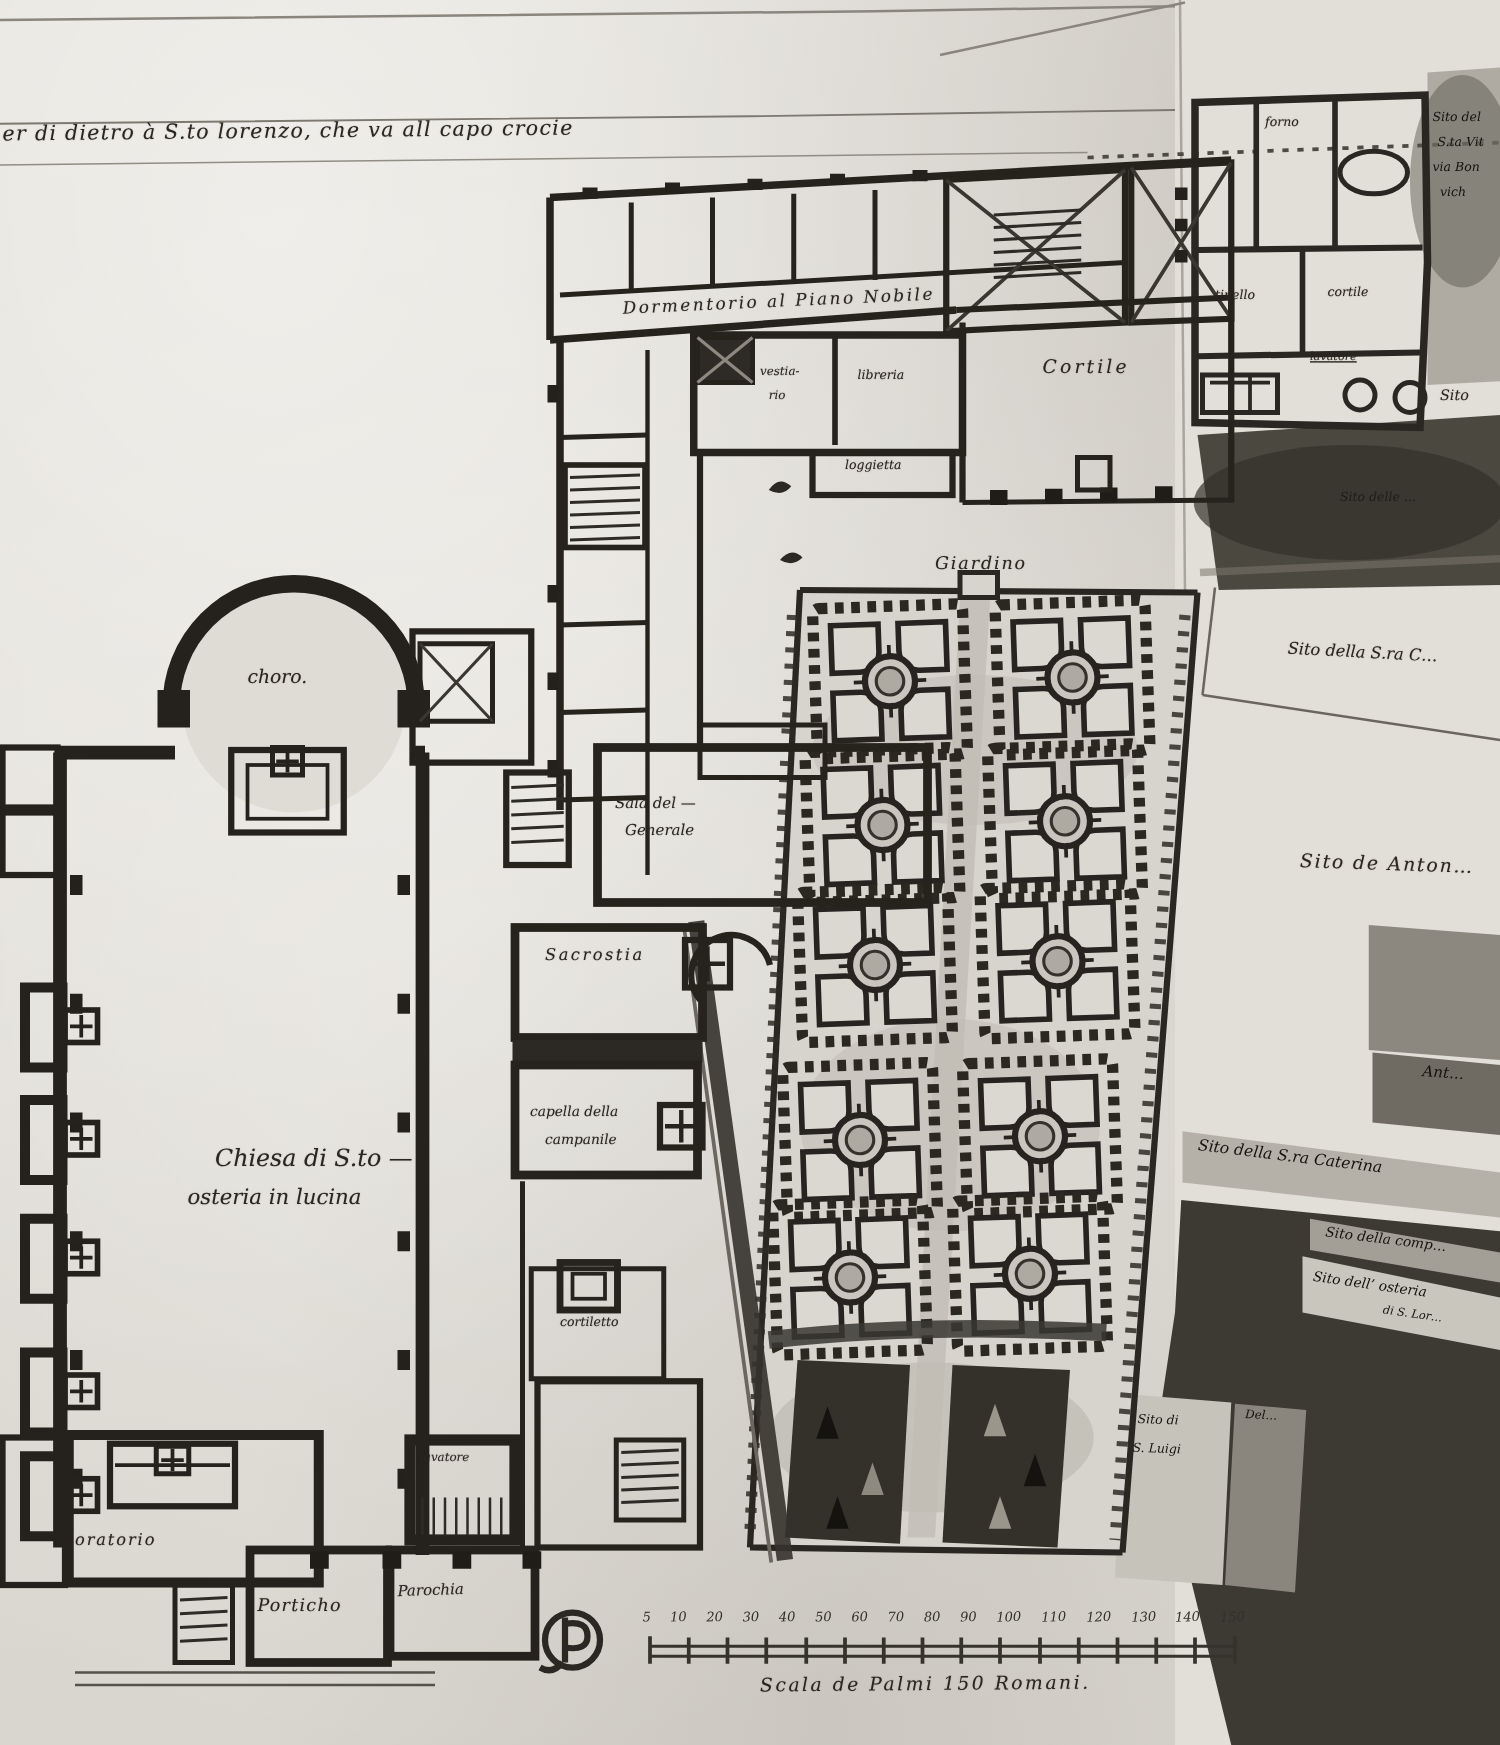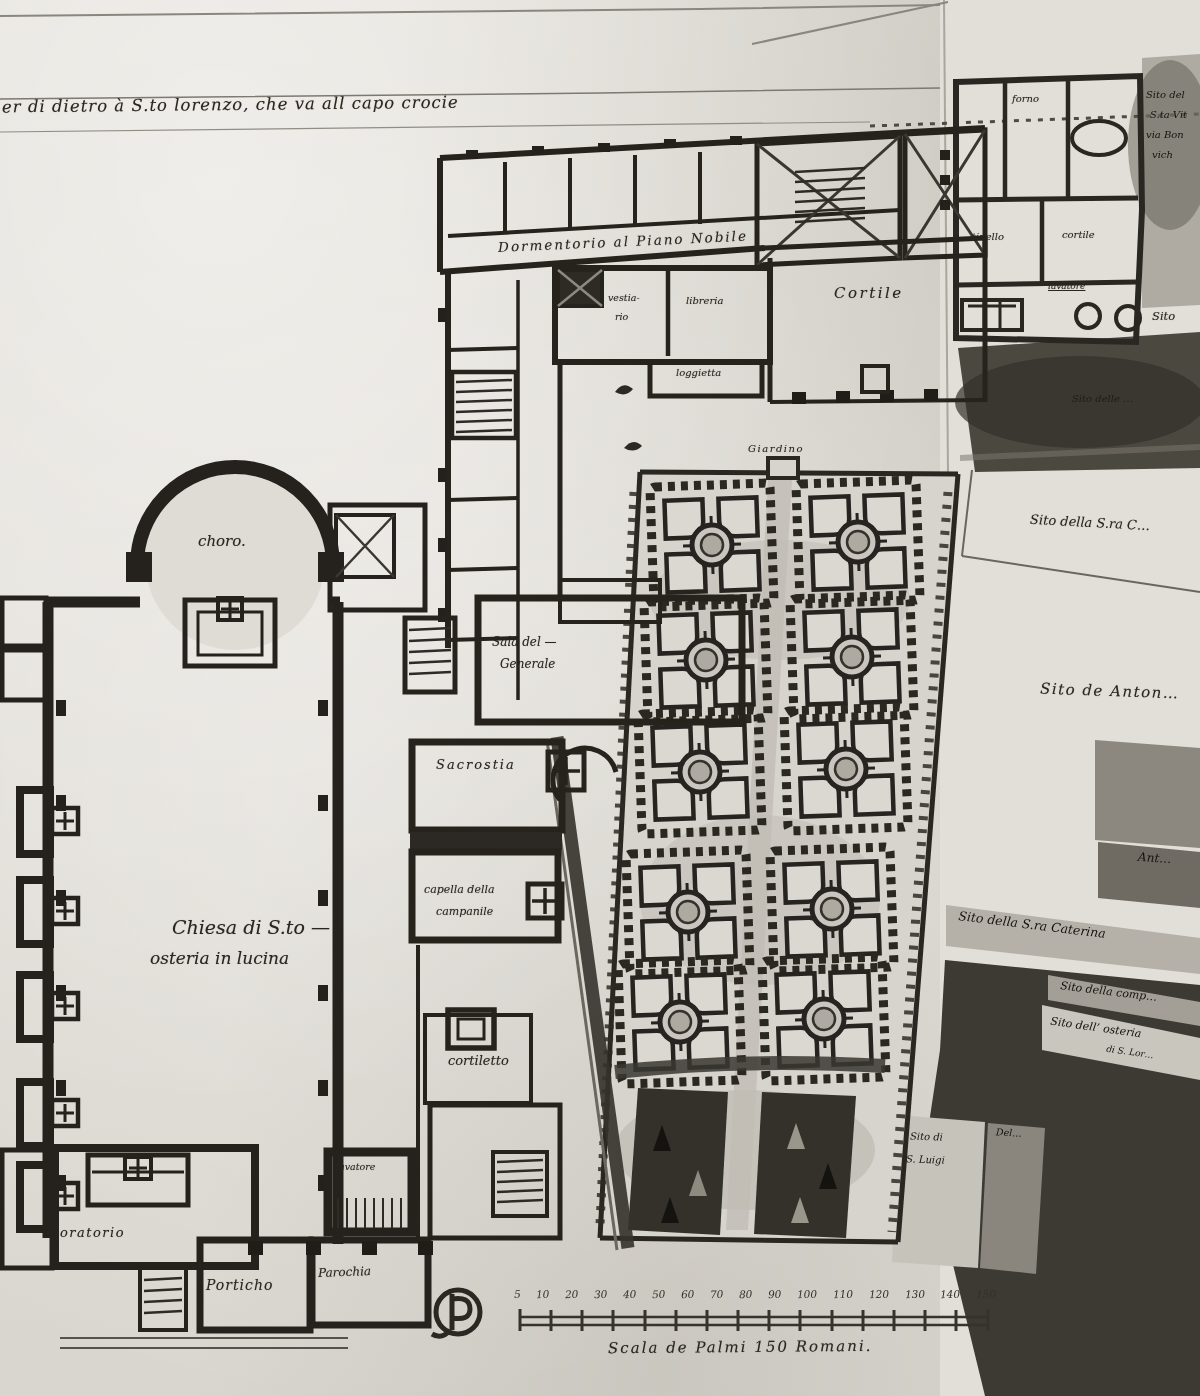--- a/index.html
+++ b/index.html
@@ -303,30 +303,30 @@
 </svg>
 
 <div class="lbl" style="left:2px;top:96px;font-size:16.5px;transform:rotate(-0.6deg);letter-spacing:1px;">er di dietro à S.to lorenzo, che va all capo crocie</div>
 
 <div class="lbl" style="left:498px;top:234px;font-size:13.5px;transform:rotate(-2.6deg);letter-spacing:2px;">Dormentorio  al Piano Nobile  .</div>
 <div class="lbl" style="left:608px;top:293px;font-size:9.5px;">vestia-</div>
 <div class="lbl" style="left:615px;top:312px;font-size:9.5px;">rio</div>
 <div class="lbl" style="left:686px;top:296px;font-size:10px;">libreria</div>
 <div class="lbl" style="left:676px;top:368px;font-size:10px;">loggietta</div>
 <div class="lbl" style="left:834px;top:286px;font-size:15px;letter-spacing:2.5px;">Cortile</div>
-<div class="lbl" style="left:748px;top:444px;font-size:10px;letter-spacing:1.5px;">Giardino</div>
+<div class="lbl" style="left:748px;top:444px;font-size:14px;letter-spacing:1.5px;">Giardino</div>
 <div class="lbl" style="left:492px;top:636px;font-size:12px;">Sala del —</div>
 <div class="lbl" style="left:500px;top:658px;font-size:12px;">Generale</div>
 <div class="lbl" style="left:198px;top:534px;font-size:15px;text-align:right;">choro.</div>
 <div class="lbl" style="left:436px;top:758px;font-size:13px;letter-spacing:2px;">Sacrostia</div>
 <div class="lbl" style="left:424px;top:884px;font-size:11px;">capella della</div>
 <div class="lbl" style="left:436px;top:906px;font-size:11px;">campanile</div>
 <div class="lbl" style="left:172px;top:918px;font-size:19px;">Chiesa di S.to —</div>
 <div class="lbl" style="left:150px;top:950px;font-size:17px;">osteria in lucina</div>
-<div class="lbl" style="left:448px;top:1054px;font-size:13px;">cortiletto</div>
+<div class="lbl" style="left:448px;top:1054px;font-size:10px;">cortiletto</div>
 <div class="lbl" style="left:336px;top:1162px;font-size:9.5px;">lavatore</div>
 <div class="lbl" style="left:60px;top:1226px;font-size:13px;letter-spacing:1.5px;">oratorio</div>
 <div class="lbl" style="left:206px;top:1278px;font-size:14px;letter-spacing:1px;">Porticho</div>
 <div class="lbl" style="left:318px;top:1266px;font-size:12px;transform:rotate(-2deg);">Parochia</div>
 
 <div class="lbl" style="left:1012px;top:94px;font-size:10px;">forno</div>
 <div class="lbl" style="left:972px;top:232px;font-size:10px;">tinello</div>
 <div class="lbl" style="left:1062px;top:230px;font-size:10px;">cortile</div>
 <div class="lbl" style="left:1048px;top:282px;font-size:9px;text-decoration:underline;">lavatore</div>
 

